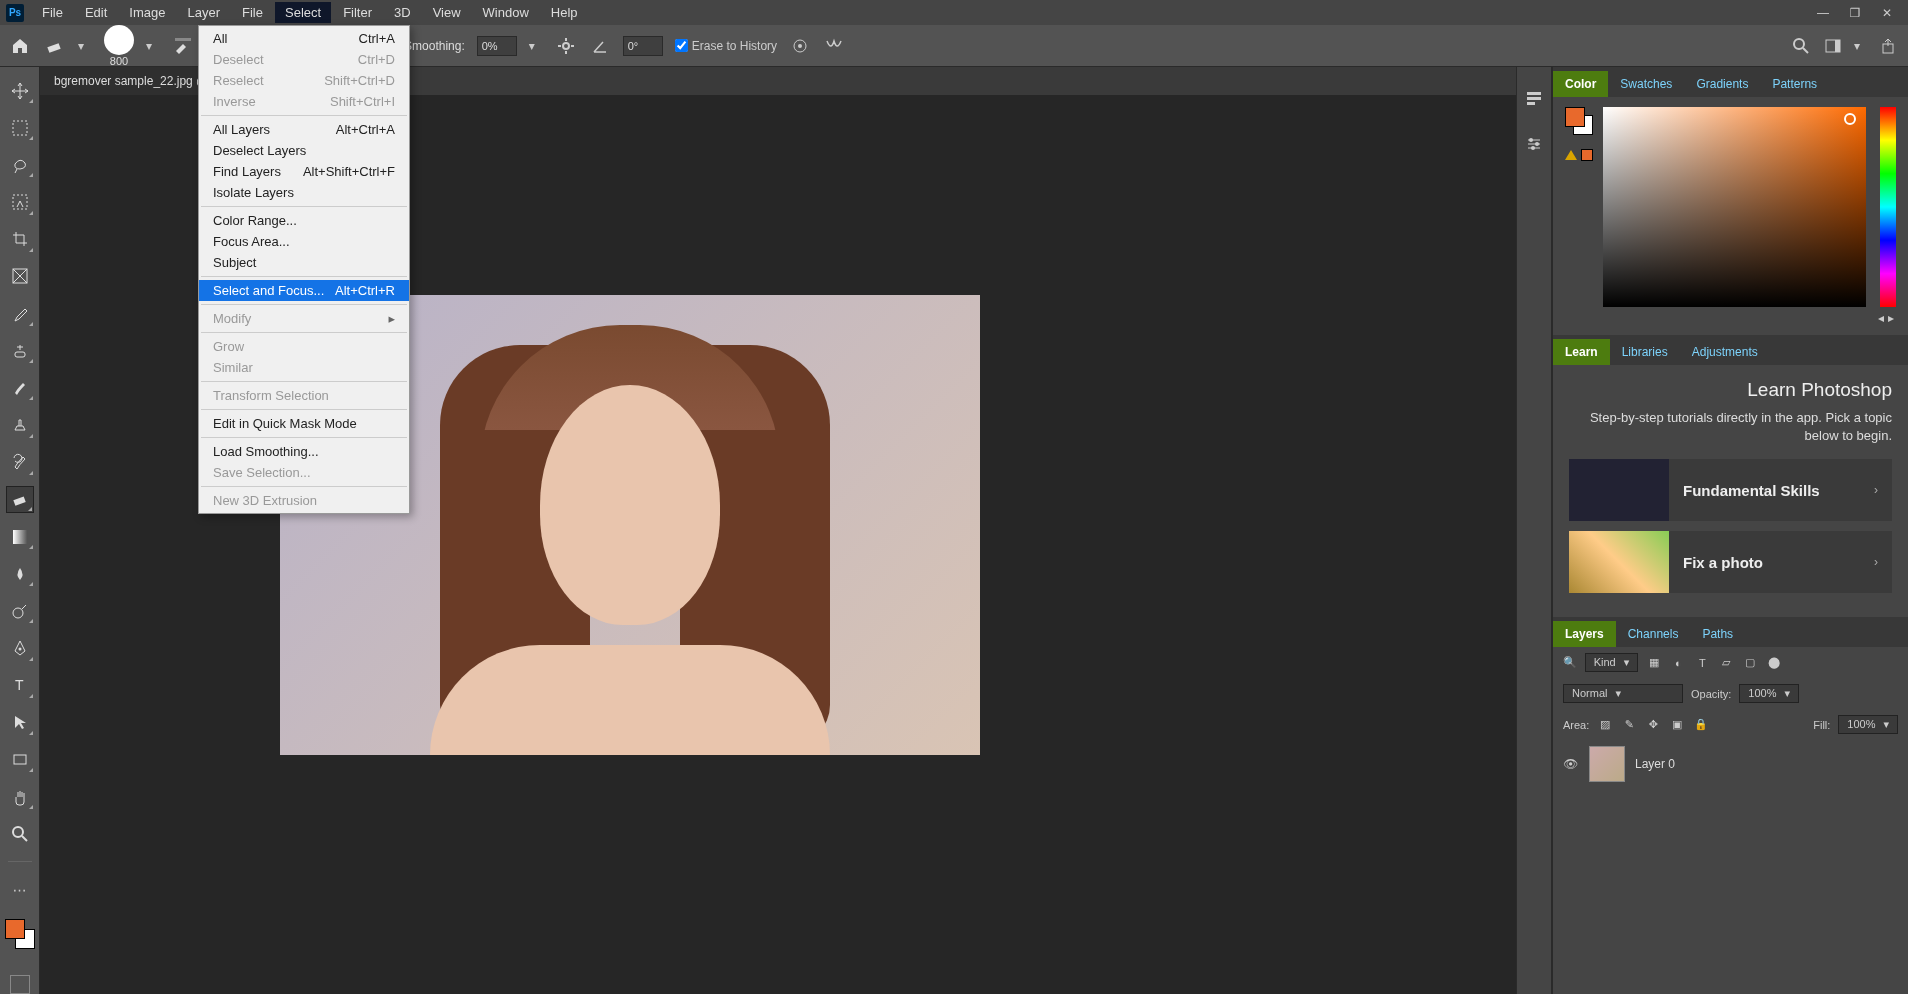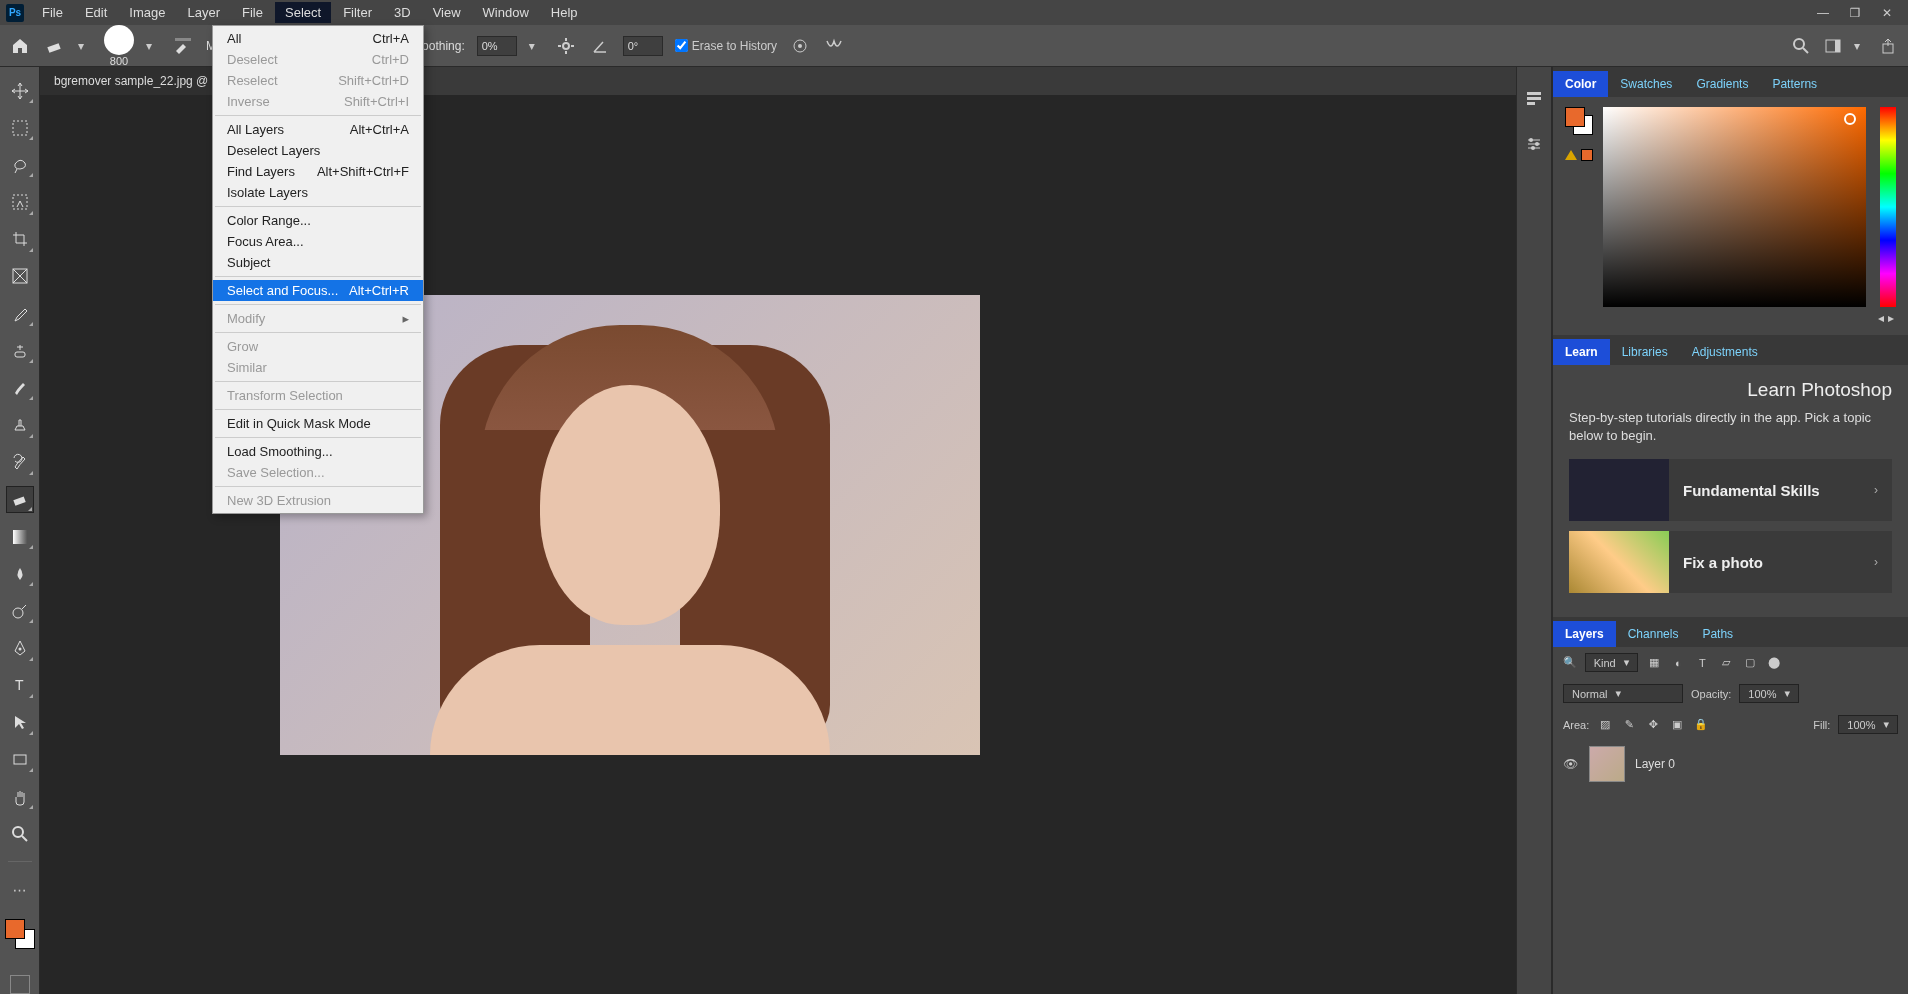--- a/index.html
+++ b/index.html
@@ -44,62 +44,62 @@
 .doctab .tab { padding: 0 14px; height: 100%; display: flex; align-items: center; background: #2f2f2f; color: #ddd; font-size: 12px; border-right: 1px solid #222; }
 .canvas { flex: 1; position: relative; overflow: hidden; }
 .canvas .photo { position: absolute; left: 240px; top: 200px; width: 700px; height: 460px; background: linear-gradient(135deg, #b8b2c8 0%, #d9c4b4 100%); }
 .canvas .photo .head { position:absolute; left:200px; top:30px; width:300px; height:420px; border-radius: 140px 140px 60px 60px; background: linear-gradient(180deg,#7a4a30 0%, #8a5640 25%, transparent 25%); }
 .canvas .photo .face { position:absolute; left:260px; top:90px; width:180px; height:240px; background:#e9c5ad; border-radius:50% 50% 46% 46%; }
 .canvas .photo .hairL { position:absolute; left:160px; top:50px; width:150px; height:400px; background:#6a3b26; border-radius: 80px 20px 40px 40px; }
 .canvas .photo .hairR { position:absolute; right:150px; top:50px; width:150px; height:400px; background:#6a3b26; border-radius: 20px 80px 40px 40px; }
 .canvas .photo .shoulders { position:absolute; left:150px; bottom:0; width:400px; height:110px; background:#e9c5ad; border-radius: 120px 120px 0 0; }
 
 
-.dropdown { position: absolute; left: 212px; top: 25px; width: 212px; background: #f0f0f0; border: 1px solid #999; box-shadow: 3px 3px 8px rgba(0,0,0,.3); z-index: 100; color: #222; font-size: 13px; padding: 2px 0; }
+.dropdown { position: absolute; left: 198px; top: 25px; width: 212px; background: #f0f0f0; border: 1px solid #999; box-shadow: 3px 3px 8px rgba(0,0,0,.3); z-index: 100; color: #222; font-size: 13px; padding: 2px 0; }
 .dropdown .dd-item { display: flex; justify-content: space-between; padding: 3px 14px; cursor: default; }
 .dropdown .dd-item.disabled { color: #999; }
 .dropdown .dd-item.highlight { background: #1473e6; color: #fff; }
 .dropdown .dd-sep { height: 1px; background: #ccc; margin: 3px 2px; }
 .dropdown .dd-item .arrow { color: #666; }
 
 
 .dockstrip { width: 36px; background: #454545; display:flex; flex-direction:column; align-items:center; padding-top:20px; gap:24px; border-left:1px solid #2a2a2a; border-right:1px solid #2a2a2a;}
 .dockstrip .dicon{ width:22px; height:22px; color:#ccc; display:flex; align-items:center; justify-content:center;}
 
 
 .panels { width: 356px; background: #454545; display: flex; flex-direction: column; border-left:1px solid #2a2a2a;}
 .panel-tabs { display: flex; background: #383838; height: 30px; align-items: flex-end; }
 .panel-tabs .ptab { padding: 6px 12px; font-size: 12px; color: #7dd3fc; }
-.panel-tabs .ptab.active { background: #1d4ed8; color: #fff; font-weight:600;}
+.panel-tabs .ptab.active { background: #4d7c0f; color: #fff; font-weight:600;}
 .color-panel { padding: 10px 12px; display:flex; gap:10px; }
 .color-panel .swset { display:flex; flex-direction:column; gap:14px; }
 .color-panel .swpair { position:relative; width:28px; height:28px; }
 .color-panel .sw-fg{position:absolute;top:0;left:0;width:20px;height:20px;background:#e8692c;border:1px solid #000;}
 .color-panel .sw-bg{position:absolute;bottom:0;right:0;width:20px;height:20px;background:#fff;border:1px solid #000;}
 .color-panel .warn{display:flex;align-items:center;gap:4px;}
 .color-panel .warn .tri{width:0;height:0;border-left:6px solid transparent;border-right:6px solid transparent;border-bottom:10px solid #d9a400;}
 .color-panel .warn .tiny{width:12px;height:12px;background:#e8692c;border:1px solid #000;}
 .color-field { position:relative; flex:1; height:200px; background: linear-gradient(to bottom, rgba(0,0,0,0), #000), linear-gradient(to right, #fff, #ff6a00); }
 .color-field .ring{position:absolute; top:6px; right:10px; width:12px;height:12px;border:2px solid #fff;border-radius:50%;}
 .hue-strip { width: 16px; height:200px; background: linear-gradient(to bottom, #ff0000, #ffff00, #00ff00, #00ffff, #0000ff, #ff00ff, #ff0000); margin-left:4px; }
 .hue-arrows{display:flex;gap:4px;justify-content:center;padding-top:4px;}
 
 
 .learn-panel { padding: 14px 16px; flex-shrink:0; }
 .learn-panel .title { text-align:right; font-size: 19px; color: #eee; margin-bottom: 8px; }
-.learn-panel .sub { text-align:left; font-size: 13px; color: #ddd; line-height:1.4; margin-bottom: 14px; }
+.learn-panel .sub { text-align:right; font-size: 13px; color: #ddd; line-height:1.4; margin-bottom: 14px; }
 .learn-card { display:flex; align-items:center; background:#3a3a3a; height: 62px; margin-bottom: 10px; }
 .learn-card .thumb { width: 100px; height: 100%; background:#223; }
 .learn-card .thumb.t2{ background: linear-gradient(45deg,#a83,#fc8,#8c5);}
 .learn-card .lbl { flex:1; padding: 0 14px; font-size: 15px; color:#eee; font-weight:600;}
 .learn-card .chev { padding: 0 14px; color:#aaa; }
 
 
 .layers-ctrlrow{ display:flex; align-items:center; gap:8px; padding:6px 10px; font-size:11px; color:#ccc;}
-.layers-ctrlrow .sel{ background:#3a3a3a; border:1px solid #222; padding:2px 8px; display:flex; align-items:center; gap:8px;}
+.layers-ctrlrow .sel{ background:#3a3a3a; border:1px solid #222; padding:2px 8px; display:flex; align-items:flex-start; gap:8px;}
 .layers-ctrlrow .ic{width:16px;height:16px;display:flex;align-items:center;justify-content:center;}
 .layer-row{ display:flex; align-items:center; gap:10px; padding:6px 10px;}
 .layer-row .eye{width:16px;}
 .layer-row .thumb{width:36px;height:36px;border:1px solid #888;background:linear-gradient(135deg,#caa,#ba8);}
 .layer-row .name{font-size:12px;color:#ddd;}
 
 svg{display:block;}
 </style>
 </head>
 <body>

